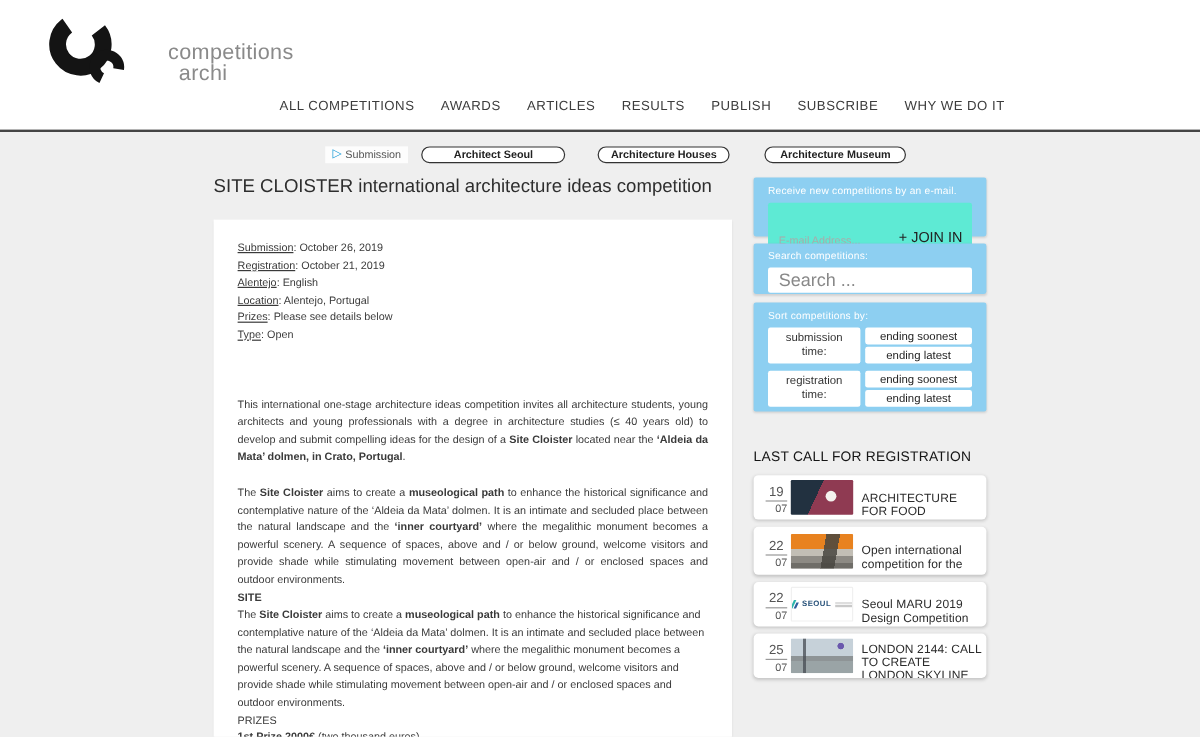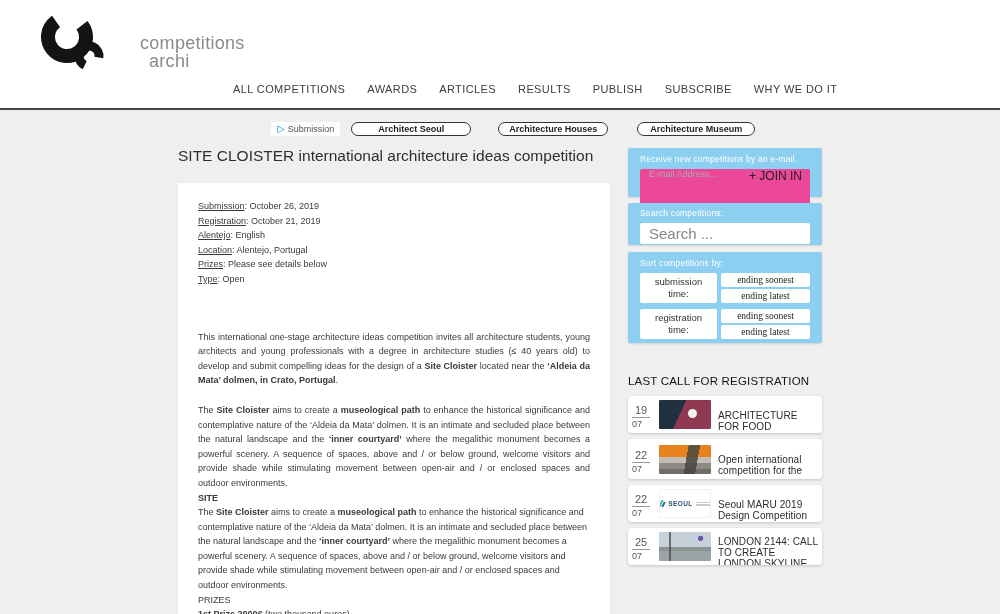--- a/index.html
+++ b/index.html
@@ -48,51 +48,51 @@
   .p1 { margin-top:43px; text-align:justify; }
   .p2 { margin-top:15px; text-align:justify; }
   .p3 { text-align:left; }
   .inline-head { text-transform:uppercase; }
 
   
   .bluebox { position:absolute; left:628px; width:194px; background:#8dcff1;
              border-radius:2px; box-shadow:0 1px 2px rgba(0,0,0,.12); padding:6px 12px; }
   .bluebox .bt { color:#ffffff; font-size:8.5px; letter-spacing:0.2px; margin-bottom:5px; }
   .box-subscribe { top:148px; height:49px; }
-  .email-bar { background:#ec4899; height:36px; border-radius:2px; display:flex; align-items:flex-start; }
+  .email-bar { background:#5eead4; height:36px; border-radius:2px; display:flex; align-items:flex-end; }
   .email-bar input { border:0; outline:none; background:transparent; flex:1; min-width:0;
                      font-size:9px; padding-left:9px; color:#333;
                      font-family:"Liberation Sans",sans-serif; }
   .email-bar input::placeholder { color:#aaa; }
   .join { font-size:12px; color:#222; padding-right:8px; white-space:nowrap; cursor:pointer; }
 
   .box-search { top:203px; height:42px; padding-top:5px; }
   .box-search input { width:100%; height:21px; border:0; outline:none; border-radius:2px;
                       font-size:15px; padding-left:9px; color:#333;
                       font-family:"Liberation Sans",sans-serif; }
   .box-search input::placeholder { color:#888; }
 
   .box-sort { top:252px; height:91px; }
   .sort-group { display:flex; margin-bottom:6px; }
   .sort-label { background:#fff; width:77px; height:30px; border-radius:2px; flex-shrink:0;
                 display:flex; flex-direction:column; justify-content:center; align-items:center;
                 font-size:9.5px; color:#333; line-height:12px; }
   .sort-btns { margin-left:4px; display:flex; flex-direction:column; gap:2px; flex:1; }
   .sort-btn { background:#fff; border:0; height:14px; border-radius:2px; cursor:pointer;
-              font-size:9.5px; color:#222; font-family:Liberation Serif, serif; }
+              font-size:9.5px; color:#222; font-family:Liberation Sans, sans-serif; }
 
   
   .last-call-heading { position:absolute; left:628px; top:375px; font-size:11.5px;
                        color:#151515; letter-spacing:0.2px; }
   .reg-list { position:absolute; left:628px; top:396px; width:194px; }
   .reg-card { background:#fff; border-radius:4px; box-shadow:0 1px 3px rgba(0,0,0,.18);
               margin-bottom:6px; display:flex; align-items:center; padding:3px 4px;
               height:37px; cursor:pointer; overflow:hidden; }
   .reg-card.tall { height:40px; }
-  .date { width:24px; text-align:left; color:#555; flex-shrink:0; }
+  .date { width:24px; text-align:right; color:#555; flex-shrink:0; }
   .date .day { font-size:11px; display:inline-block; border-bottom:1px solid #999; padding:0 3px 1px; }
   .date .mon { font-size:9px; display:block; margin-top:1px; }
   .thumb { width:52px; height:29px; margin-left:3px; flex-shrink:0; border-radius:1px;
            position:relative; overflow:hidden; }
   .thumb1 { background:linear-gradient(115deg,#223140 42%, #8f3a52 42%); }
   .thumb1::after { content:""; position:absolute; right:14px; top:9px; width:9px; height:9px;
                    border-radius:50%; background:#f4f2ee; }
   .thumb2 { background:
       linear-gradient(100deg, transparent 52%, rgba(72,70,64,.85) 52% 72%, transparent 72%),
       linear-gradient(180deg,#e8821f 0 42%, #c2beb5 42% 62%, #8d8a84 62% 84%, #6f6d68 84%); }

